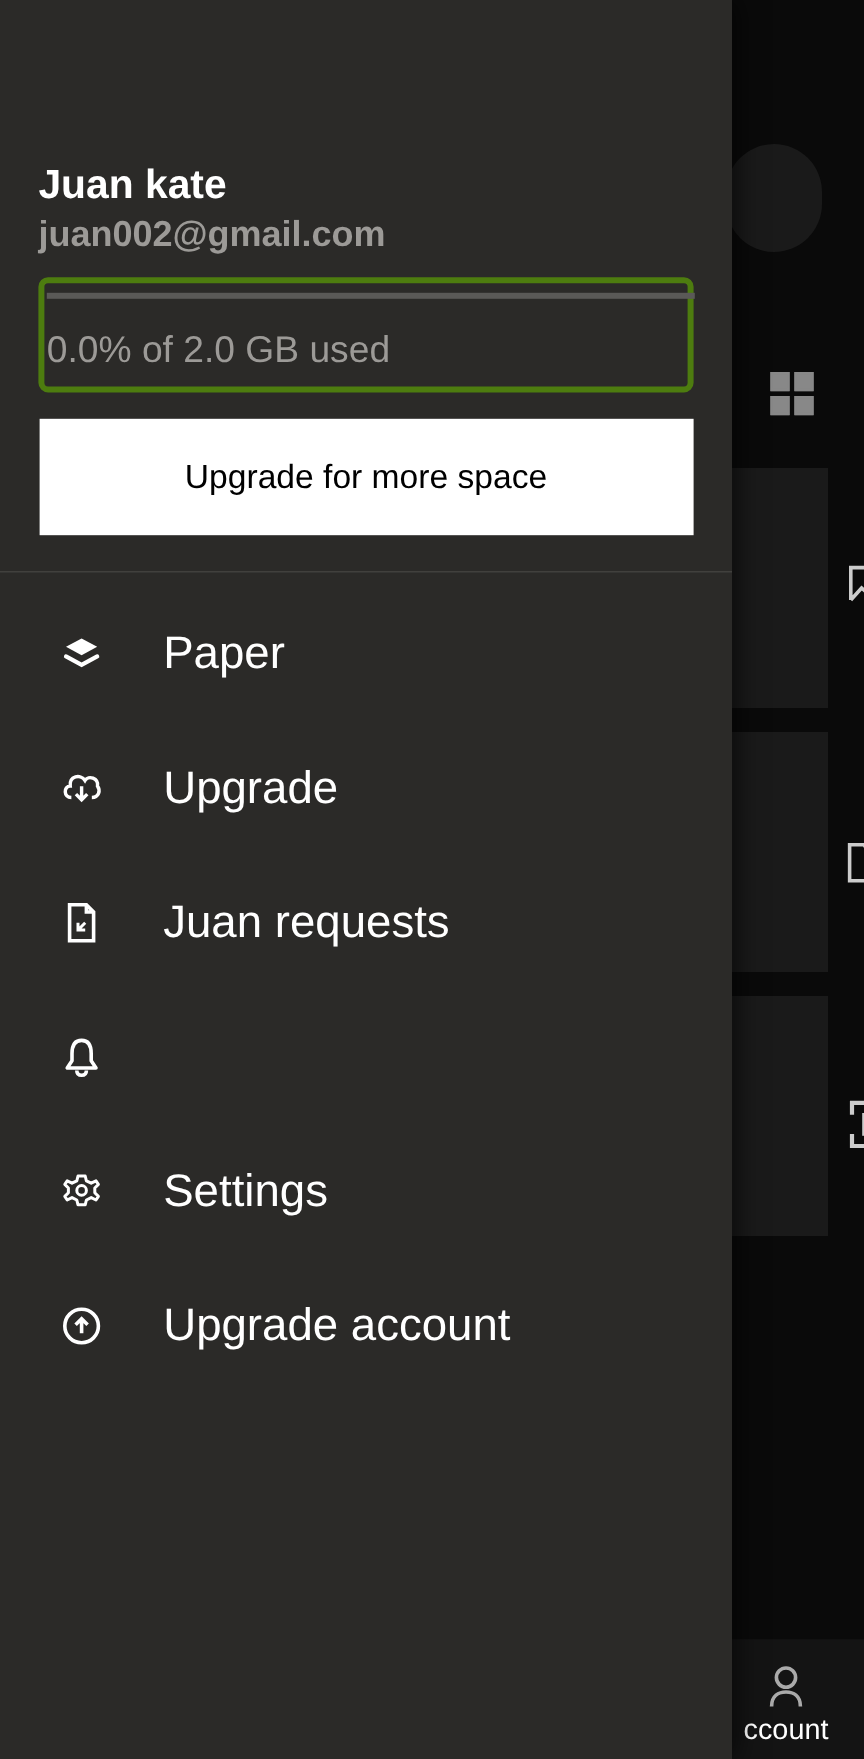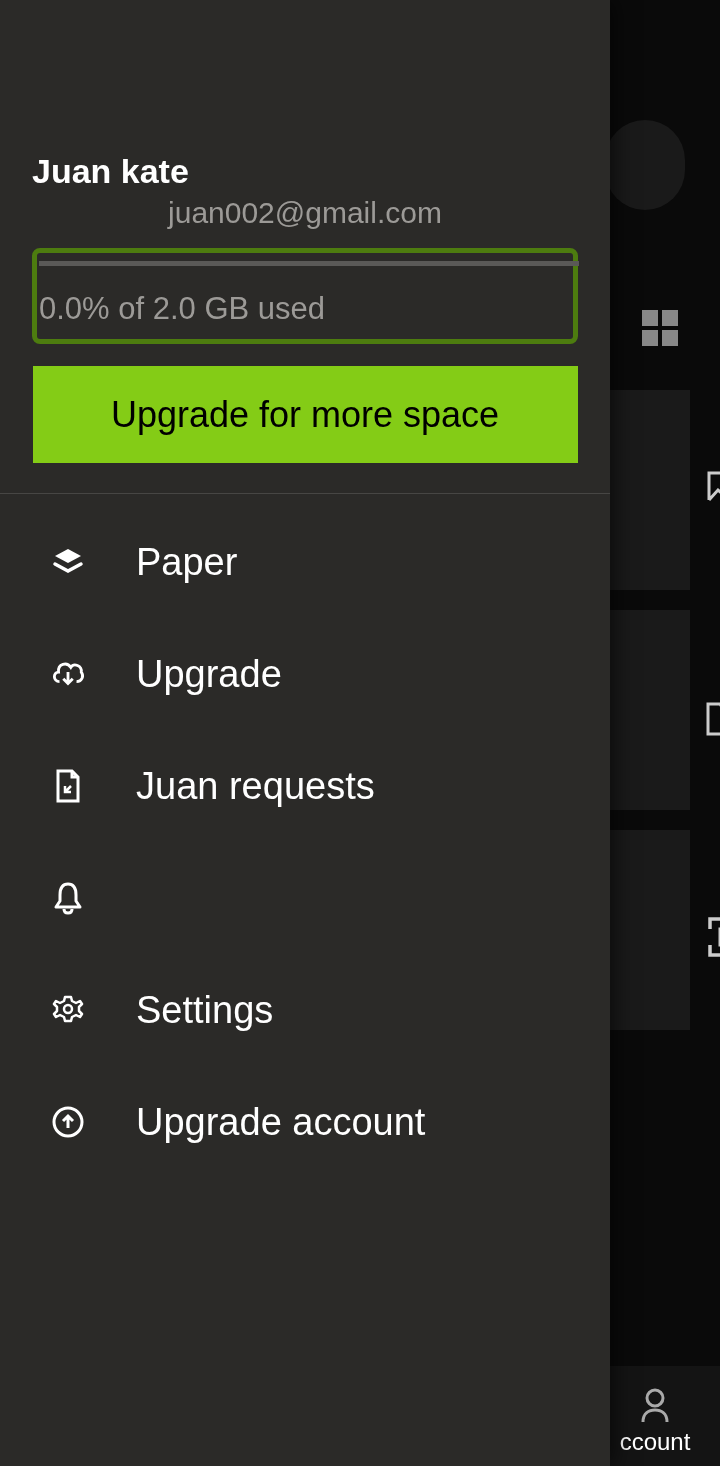--- a/index.html
+++ b/index.html
@@ -91,27 +91,25 @@
     }
     .user-section {
       padding: 135px 32px 30px 32px;
       border-bottom: 1px solid #474644;
     }
     .user-name {
       color: #fff;
       font-size: 34px;
       font-weight: 700;
       margin-bottom: 5px;
-      margin-top: 17px;
     }
     .user-email {
       color: #9c9a97;
       font-size: 30px;
-      font-weight: 400;
-      text-align: center;
+      font-weight: 700;
     }
     .storage-box {
       border: 5px solid #4d7c0f;
       border-radius: 8px;
       padding: 8px 2px 12px 2px;
       margin-top: 18px;
     }
     .progress-bar {
       width: 540px;
       height: 5px;
@@ -120,23 +118,23 @@
     }
     .storage-text {
       color: #9c9a97;
       font-size: 31px;
       padding-left: 0;
     }
     .upgrade-button {
       display: block;
       width: 545px;
       height: 97px;
-      background: #84cc16;
+      background: #ffffff;
       color: #000;
-      font-size: 36px;
+      font-size: 28px;
       font-weight: 400;
       border: none;
       margin: 22px auto 0 auto;
       cursor: pointer;
     }
     .menu {
       padding-top: 12px;
     }
     .menu-item {
       display: flex;

